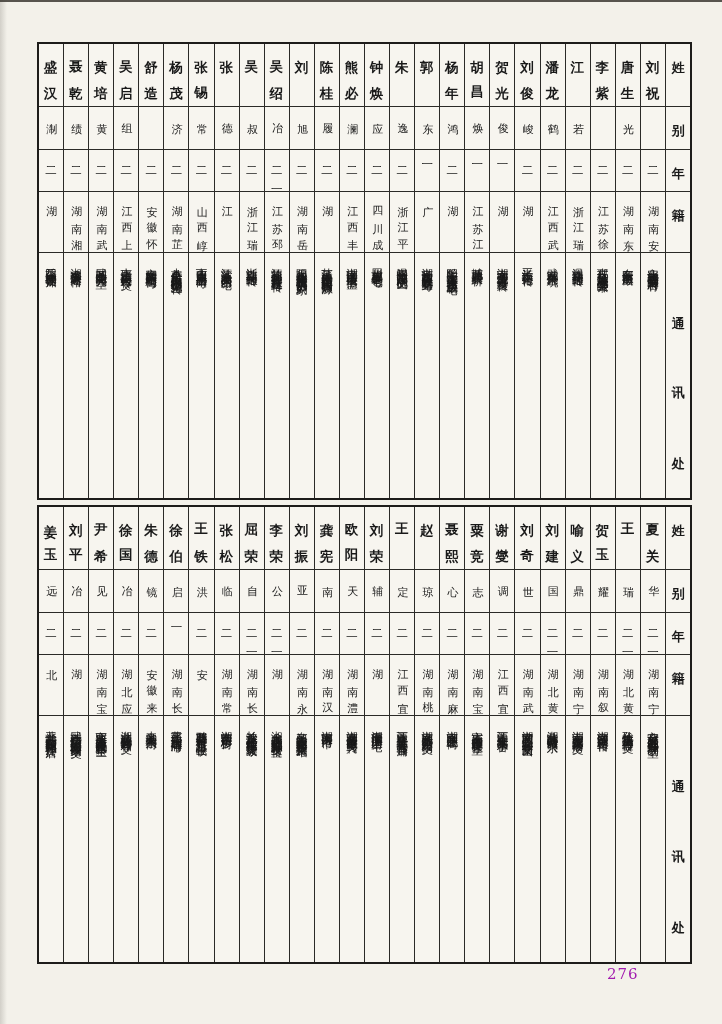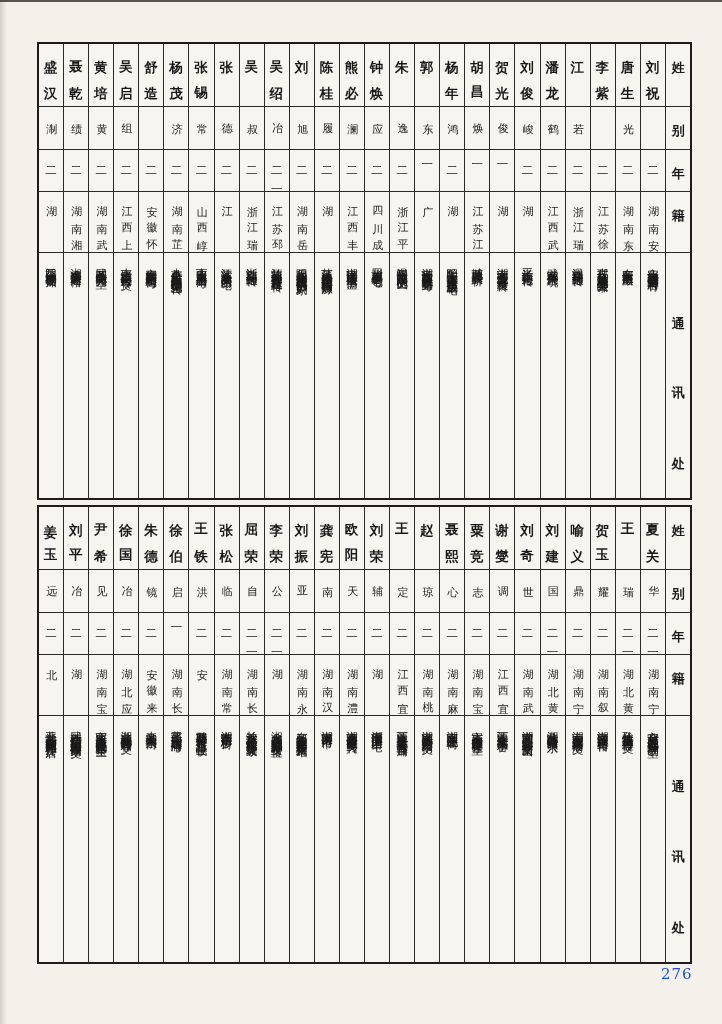--- a/index.html
+++ b/index.html
@@ -41,22 +41,22 @@
   }
   .just{ text-align:justify; text-align-last:justify; }
   .r-name .vtext{ font-weight:bold; font-size:13.5px; padding:5px 0; }
   .r-alias .vtext{ padding:7px 0; }
   .r-age .vtext{ padding:8px 0; font-size:11.5px; }
   .r-native .vtext{ padding:5px 0; }
   .r-addr .vtext{ font-size:11.5px; letter-spacing:1px; padding-top:6px; }
   .hcol .vtext{ font-weight:bold; font-size:13px; padding:7px 0; }
   .hcol .r-addr .vtext{ padding:52px 0; letter-spacing:0; }
   .page-number{
-    position:absolute; top:965px; left:661px;
-    font-size:15px; color:#1d4ed8; letter-spacing:1px;
+    position:absolute; top:965px; left:607px;
+    font-size:15px; color:#a21caf; letter-spacing:1px;
     font-family:"DejaVu Serif","Liberation Serif",serif;
   }
 </style>
 </head>
 <body>
 
 <div class="sheet">
   <div class="scan-top"></div>
   <div class="scan-left"></div>
   <div class="tables">

